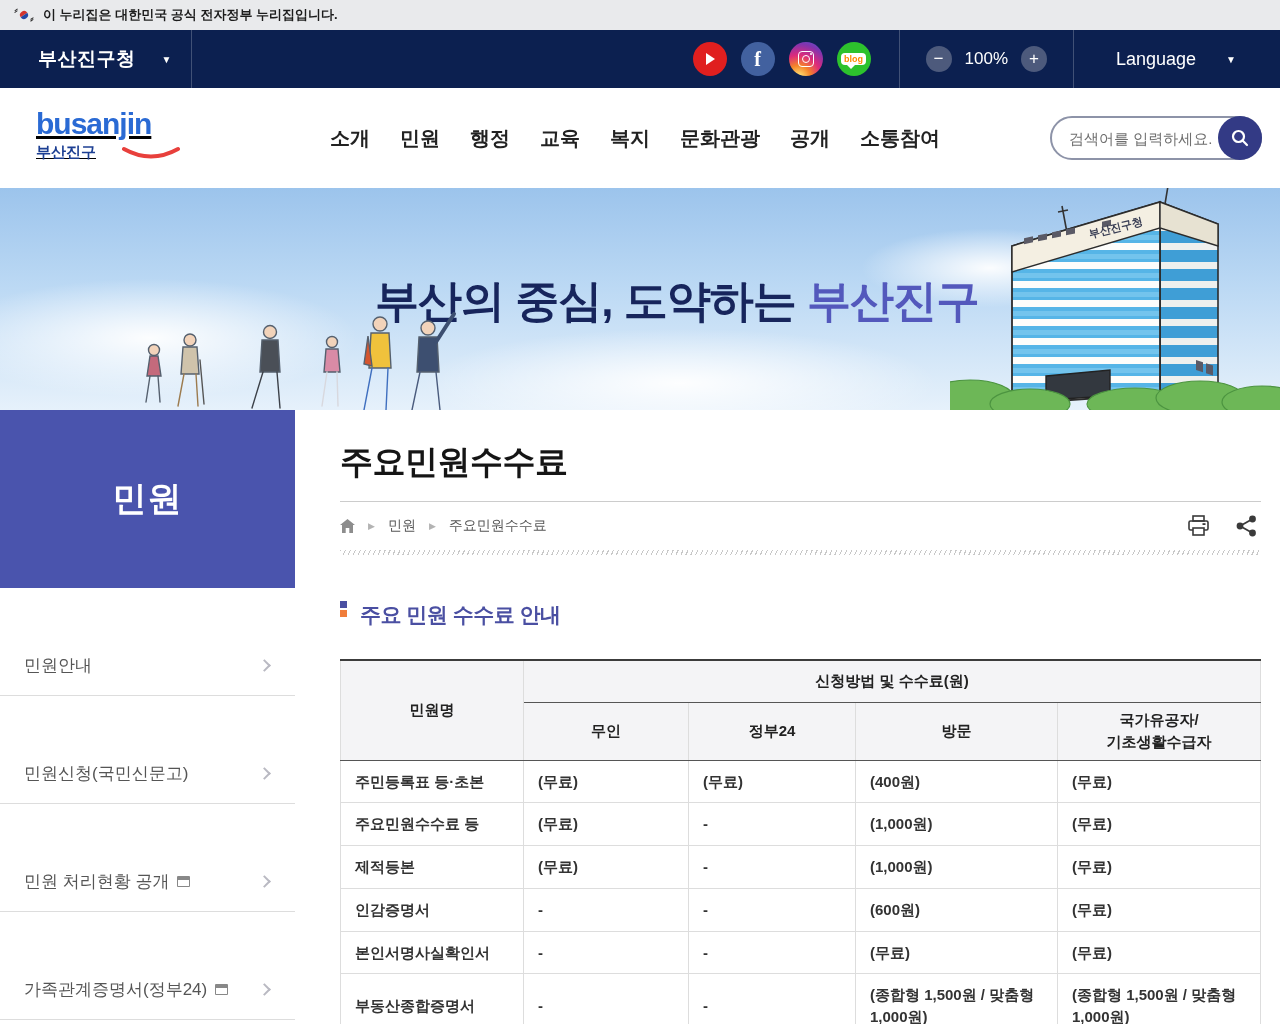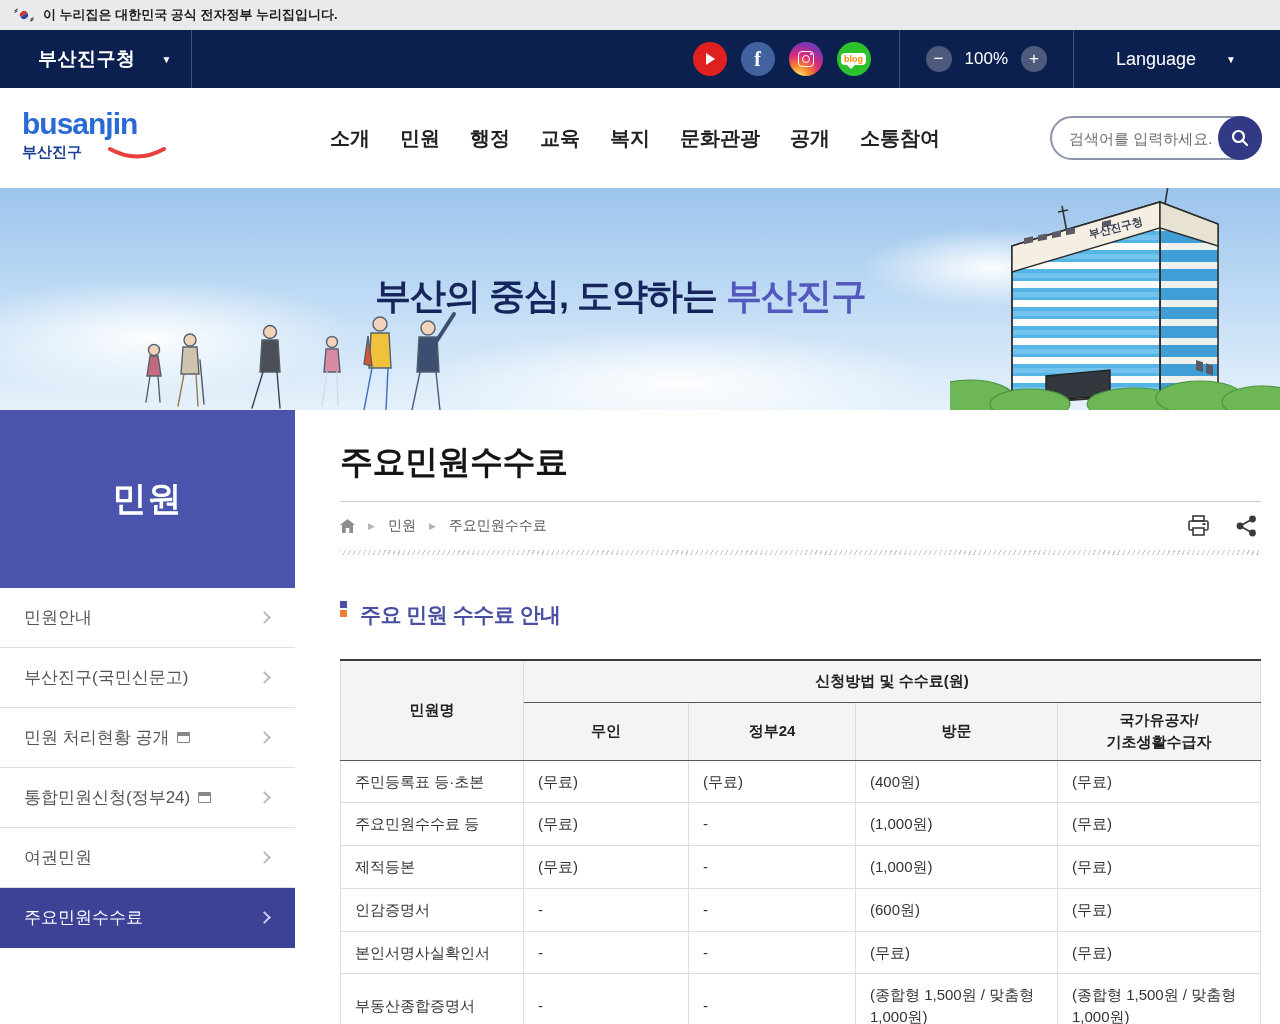--- a/index.html
+++ b/index.html
@@ -42,53 +42,53 @@
   .zoom-group { display:flex; align-items:center; gap:13px; padding:0 26px; }
   .zoom-btn { width:26px; height:26px; border-radius:50%; background:#4d5a7c; border:none; color:#fff;
     font-size:17px; line-height:24px; cursor:pointer; display:flex; align-items:center; justify-content:center; }
   .zoom-val { font-size:17px; color:#fff; }
   .lang-group { display:flex; align-items:center; gap:30px; padding:0 44px 0 42px; cursor:pointer; }
   .lang-group .lbl { font-size:18px; }
 
   
   .main-header { height:100px; background:#fff; display:flex; align-items:center;
     padding:0 20px; position:relative; }
-  .logo { position:relative; width:150px; height:58px; cursor:pointer; margin-left:2px; }
+  .logo { position:relative; width:150px; height:58px; cursor:pointer; margin-left:16px;text-decoration:underline; }
   .logo-en { font-size:30px; font-weight:800; color:#2a6ad4; letter-spacing:-1px; line-height:30px; }
   .logo-kr { font-size:15px; font-weight:700; color:#1c3f93; margin-top:4px; }
   .logo-arc { position:absolute; right:4px; bottom:6px; }
   .gnb { position:absolute; left:330px; display:flex; gap:30px; }
   .gnb .nav-item { font-size:20px; color:#222; font-weight:600; cursor:pointer; white-space:nowrap; }
   .search-box { position:absolute; right:18px; top:28px; width:212px; height:44px;
     border:2px solid #8d93a8; border-radius:22px; display:flex; align-items:center; background:#fff; }
   .search-box input { border:none; outline:none; font-size:15px; color:#333; width:150px;
     margin-left:17px; background:transparent; font-family:"Liberation Sans", sans-serif; }
   .search-box input::placeholder { color:#6f6f6f; }
   .search-btn { position:absolute; right:-2px; top:-2px; width:44px; height:44px; border-radius:50%;
     background:#333a85; border:none; cursor:pointer; display:flex; align-items:center; justify-content:center; }
 
   
   .hero { height:222px; position:relative; overflow:hidden;
     background:linear-gradient(180deg, #9cc4ec 0%, #bcd9f4 45%, #e6f1fb 100%); }
   .cloud { position:absolute; background:radial-gradient(ellipse at center, rgba(255,255,255,.95) 0%,
     rgba(255,255,255,0) 70%); border-radius:50%; }
-  .hero-title { position:absolute; left:375px; top:272px; top:84px; font-size:36px; font-weight:800;
+  .hero-title { position:absolute; left:375px; top:272px; top:84px; font-size:44px; font-weight:800;
     color:#17255c; letter-spacing:-1px; white-space:nowrap; }
   .hero-title .hl { color:#5358bc; }
   .hero-people { position:absolute; left:128px; bottom:-4px; }
   .hero-building { position:absolute; right:0; bottom:0; }
 
   
   .page-body { display:flex; height:614px; }
   .sidebar { width:295px; flex:0 0 295px; }
   .sidebar-title { height:178px; background:#4a54ad; color:#fff; display:flex; align-items:center;
     justify-content:center; font-size:34px; font-weight:600; letter-spacing:1px; }
   .side-item { height:60px; display:flex; align-items:center; justify-content:space-between;
     padding:0 26px 0 24px; border-bottom:1px solid #ddd; font-size:17px; color:#555; cursor:pointer;
-    background:#fff; }
+    background:#fff;margin-top:48px; }
   .side-item .lblwrap { display:flex; align-items:center; }
   .side-item.active { background:#3e4297; color:#fff; border-bottom:1px solid #3e4297; }
   .chev { width:9px; height:9px; border-top:2px solid #b9b9c2; border-right:2px solid #b9b9c2;
     transform:rotate(45deg); flex:0 0 auto; }
   .side-item.active .chev { border-color:#c9ccf2; }
   .ext-ico { display:inline-block; width:13px; height:11px; border:1px solid #888; border-top:4px solid #888;
     border-radius:1px; margin-left:8px; }
 
   
   .content { flex:1; padding:30px 20px 0 45px; }
@@ -105,21 +105,21 @@
   .section-head { margin-top:46px; display:flex; gap:13px; }
   .bullet { display:flex; flex-direction:column; gap:2px; }
   .bullet i { width:7px; height:7px; }
   .bullet .b1 { background:#4a4fa2; }
   .bullet .b2 { background:#f07d3a; }
   .section-head .ttl { font-size:21px; font-weight:700; color:#4a4fa2; letter-spacing:-.5px; }
 
   
   table.fees { width:920px; margin-top:30px; border-collapse:collapse; table-layout:fixed;
     border-top:2px solid #3c3c3c; font-size:15px; }
-  table.fees th, table.fees td { border:1px solid #ddd; }
+  table.fees th, table.fees td { border:1px solid #ddd;font-weight:bold; }
   table.fees thead th { background:#f4f4f6; color:#222; font-weight:700; text-align:center; }
   th.group-h { height:42px; border-bottom:1px solid #555 !important; }
   th.name-h { border-bottom:1px solid #555 !important; }
   tr.sub th { height:58px; border-bottom:1px solid #555; }
   th.pre { white-space:pre-line; line-height:1.45; }
   table.fees td { padding:10px 14px; color:#333; text-align:left; vertical-align:middle;
     line-height:1.45; background:#fff; }
   table.fees td.name { }
 </style>
 </head>
@@ -291,34 +291,34 @@
   <aside class="sidebar">
     <div class="sidebar-title">민원</div>
     <div class="side-item">
       <span class="lblwrap">
           <span>민원안내</span>
         </span>
       <span class="chev"></span>
     </div>
     <div class="side-item">
       <span class="lblwrap">
-          <span>부산진구(국민신문고)</span>
+          <span>민원신청(국민신문고)</span>
         </span>
       <span class="chev"></span>
     </div>
     <div class="side-item">
       <span class="lblwrap">
           <span>민원 처리현황 공개</span>
           <span class="ext-ico"></span>
         </span>
       <span class="chev"></span>
     </div>
     <div class="side-item">
       <span class="lblwrap">
-          <span>통합민원신청(정부24)</span>
+          <span>가족관계증명서(정부24)</span>
           <span class="ext-ico"></span>
         </span>
       <span class="chev"></span>
     </div>
     <div class="side-item">
       <span class="lblwrap">
           <span>여권민원</span>
         </span>
       <span class="chev"></span>
     </div>

